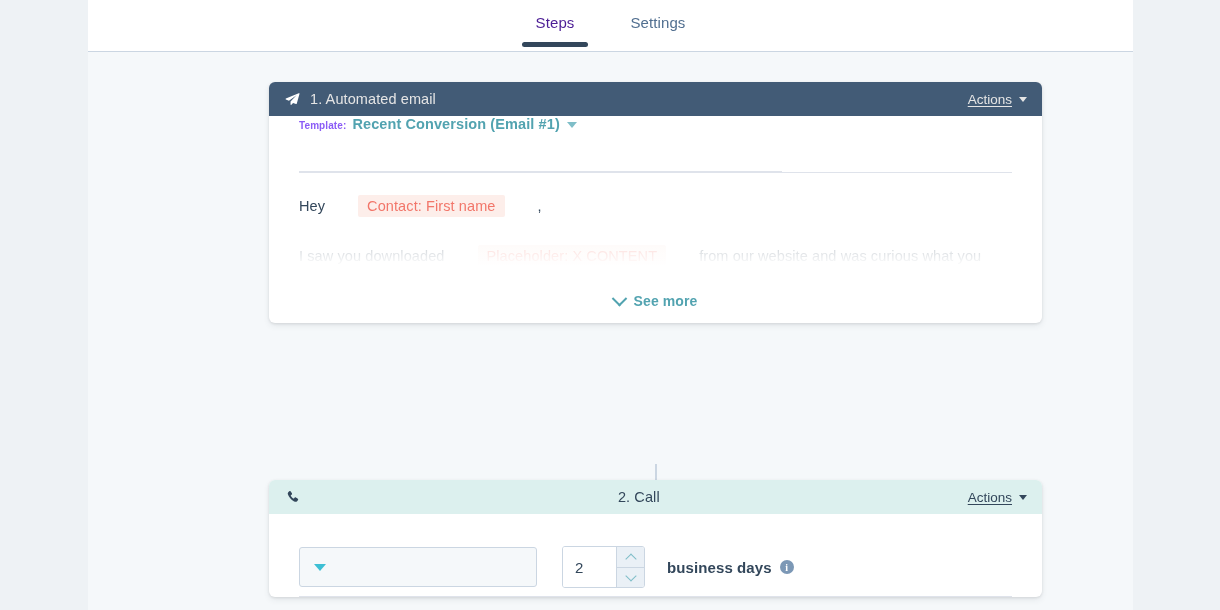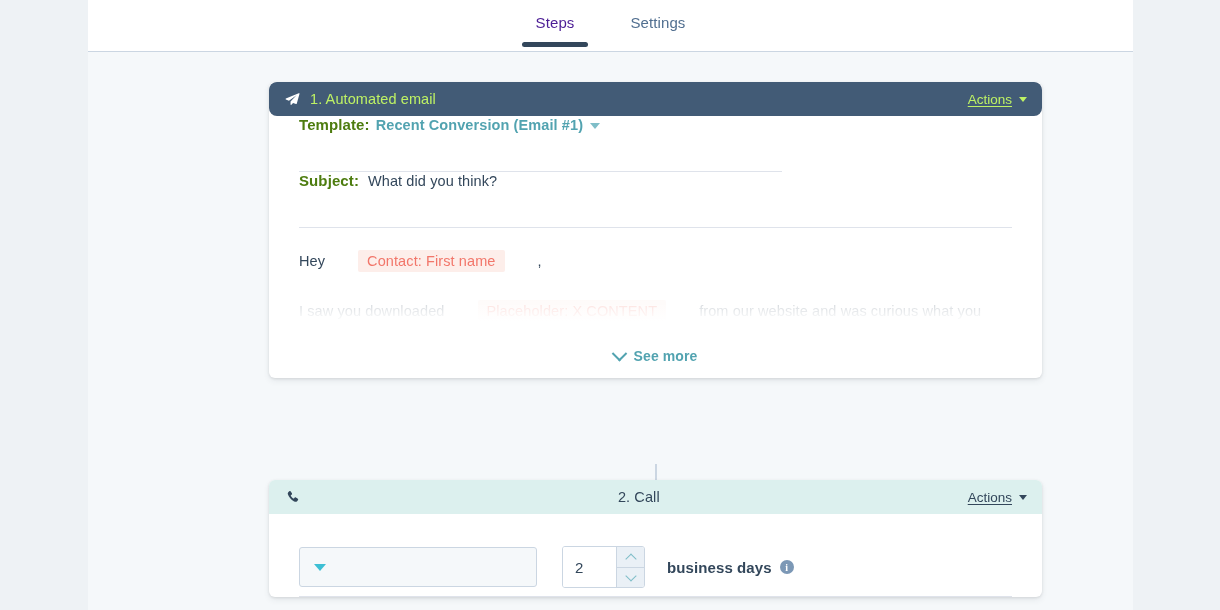--- a/index.html
+++ b/index.html
@@ -80,21 +80,21 @@
     overflow: hidden;
   }
 
   .card-header {
     height: 34px;
     display: flex;
     align-items: center;
     padding: 0 15px;
     font-size: 14.5px;
   }
-  .card-header.email { background: #425b76; color: #bef264; border-radius: 8px; }
+  .card-header.email { background: #425b76; color: #e5e5e5; }
   .card-header.call  { background: #dcf0ee; color: #33475b; }
 
   .hdr-icon {
     width: 17px; height: 17px;
     margin-right: 9px;
     display: inline-flex;
     align-items: center; justify-content: center;
     flex: none;
   }
   .hdr-title { flex: 1 1 auto; letter-spacing: .1px; }
@@ -126,23 +126,23 @@
   }
   .divider {
     height: 1px;
     background: #dfe3eb;
     margin-left: 30px;
   }
   .divider.short { margin-right: 260px; }
   .divider.full  { margin-right: 30px; }
 
   .lab {
-    font-size: 15px;
+    font-size: 10px;
     font-weight: bold;
-    color: #4d7c0f;
+    color: #8b5cf6;
     letter-spacing: .1px;
   }
   .link-teal {
     font-size: 14.5px;
     color: #52a3b0;
     font-weight: bold;
     margin-left: 6px;
     cursor: pointer;
     letter-spacing: .1px;
   }
@@ -375,26 +375,20 @@
             <div class="row">
               <div class="row-inner">
                 <span class="lab">Template:</span>
                 <span class="link-teal">
                   <span>Recent Conversion (Email #1)</span><span class="caret-teal"></span>
                 </span>
               </div>
             </div>
             <div class="divider short"></div>
 
-            <div class="row">
-              <div class="row-inner">
-                <span class="lab">Subject:</span>
-                <span class="val">What did you think?</span>
-              </div>
-            </div>
             <div class="divider full"></div>
 
             <div class="preview">
               <div class="pline">
                 <span>Hey</span>
                 <span class="token">Contact: First name</span>
                 <span>,</span>
               </div>
               <div class="pline faded">
                 <span>I saw you downloaded</span>

